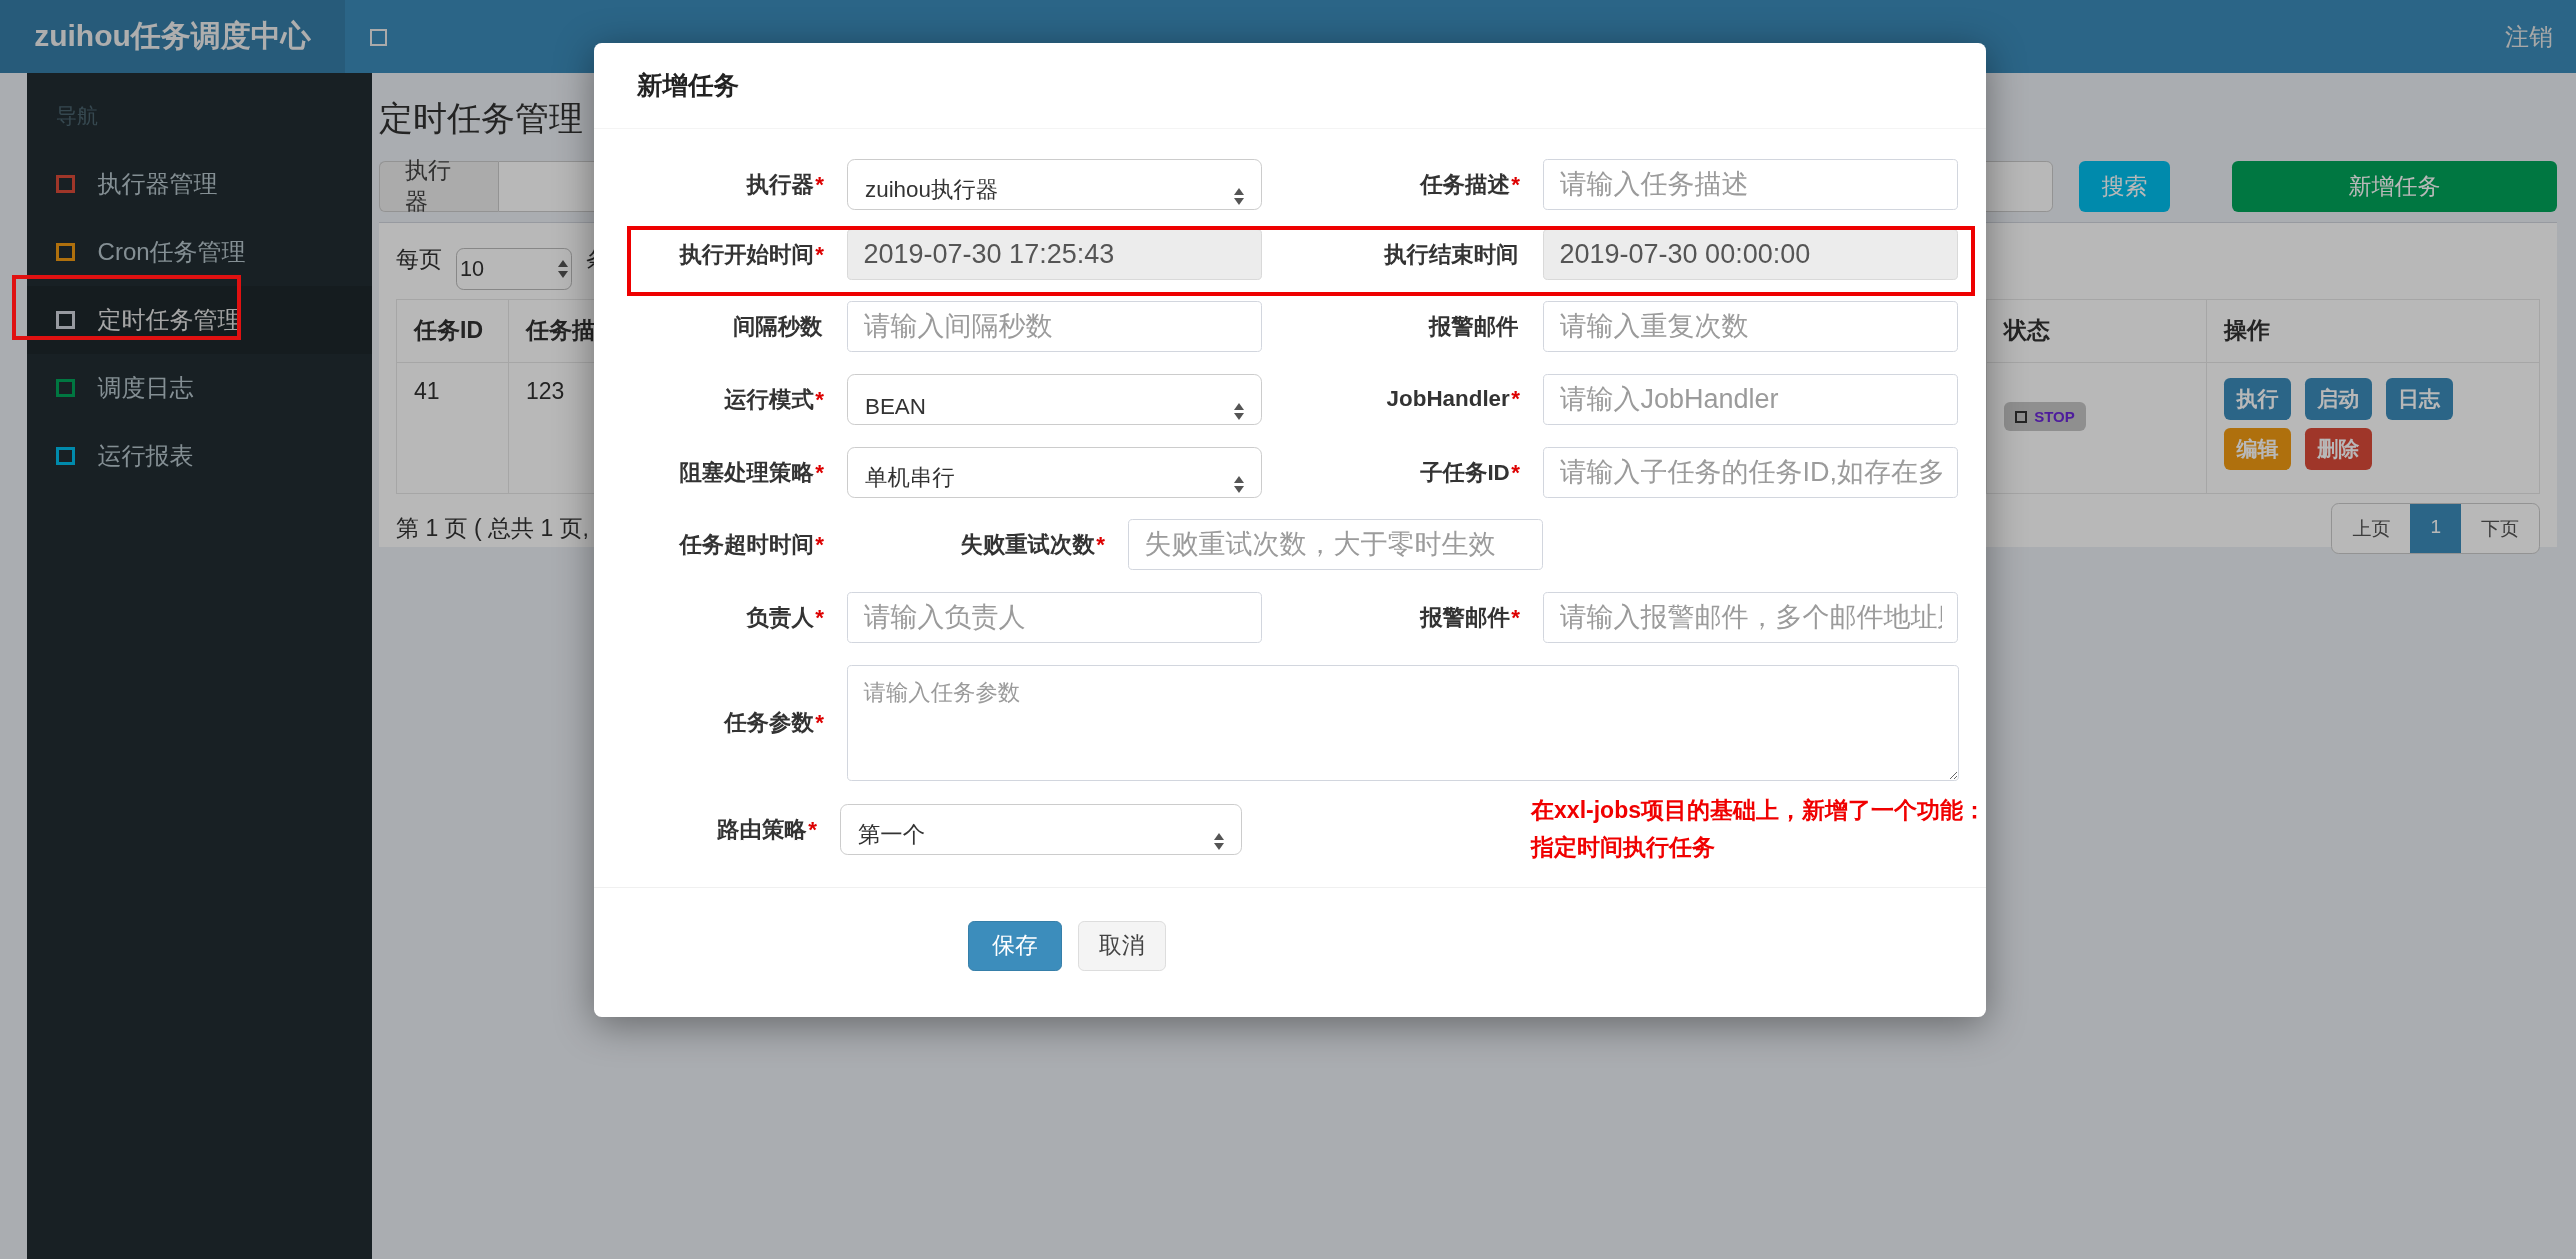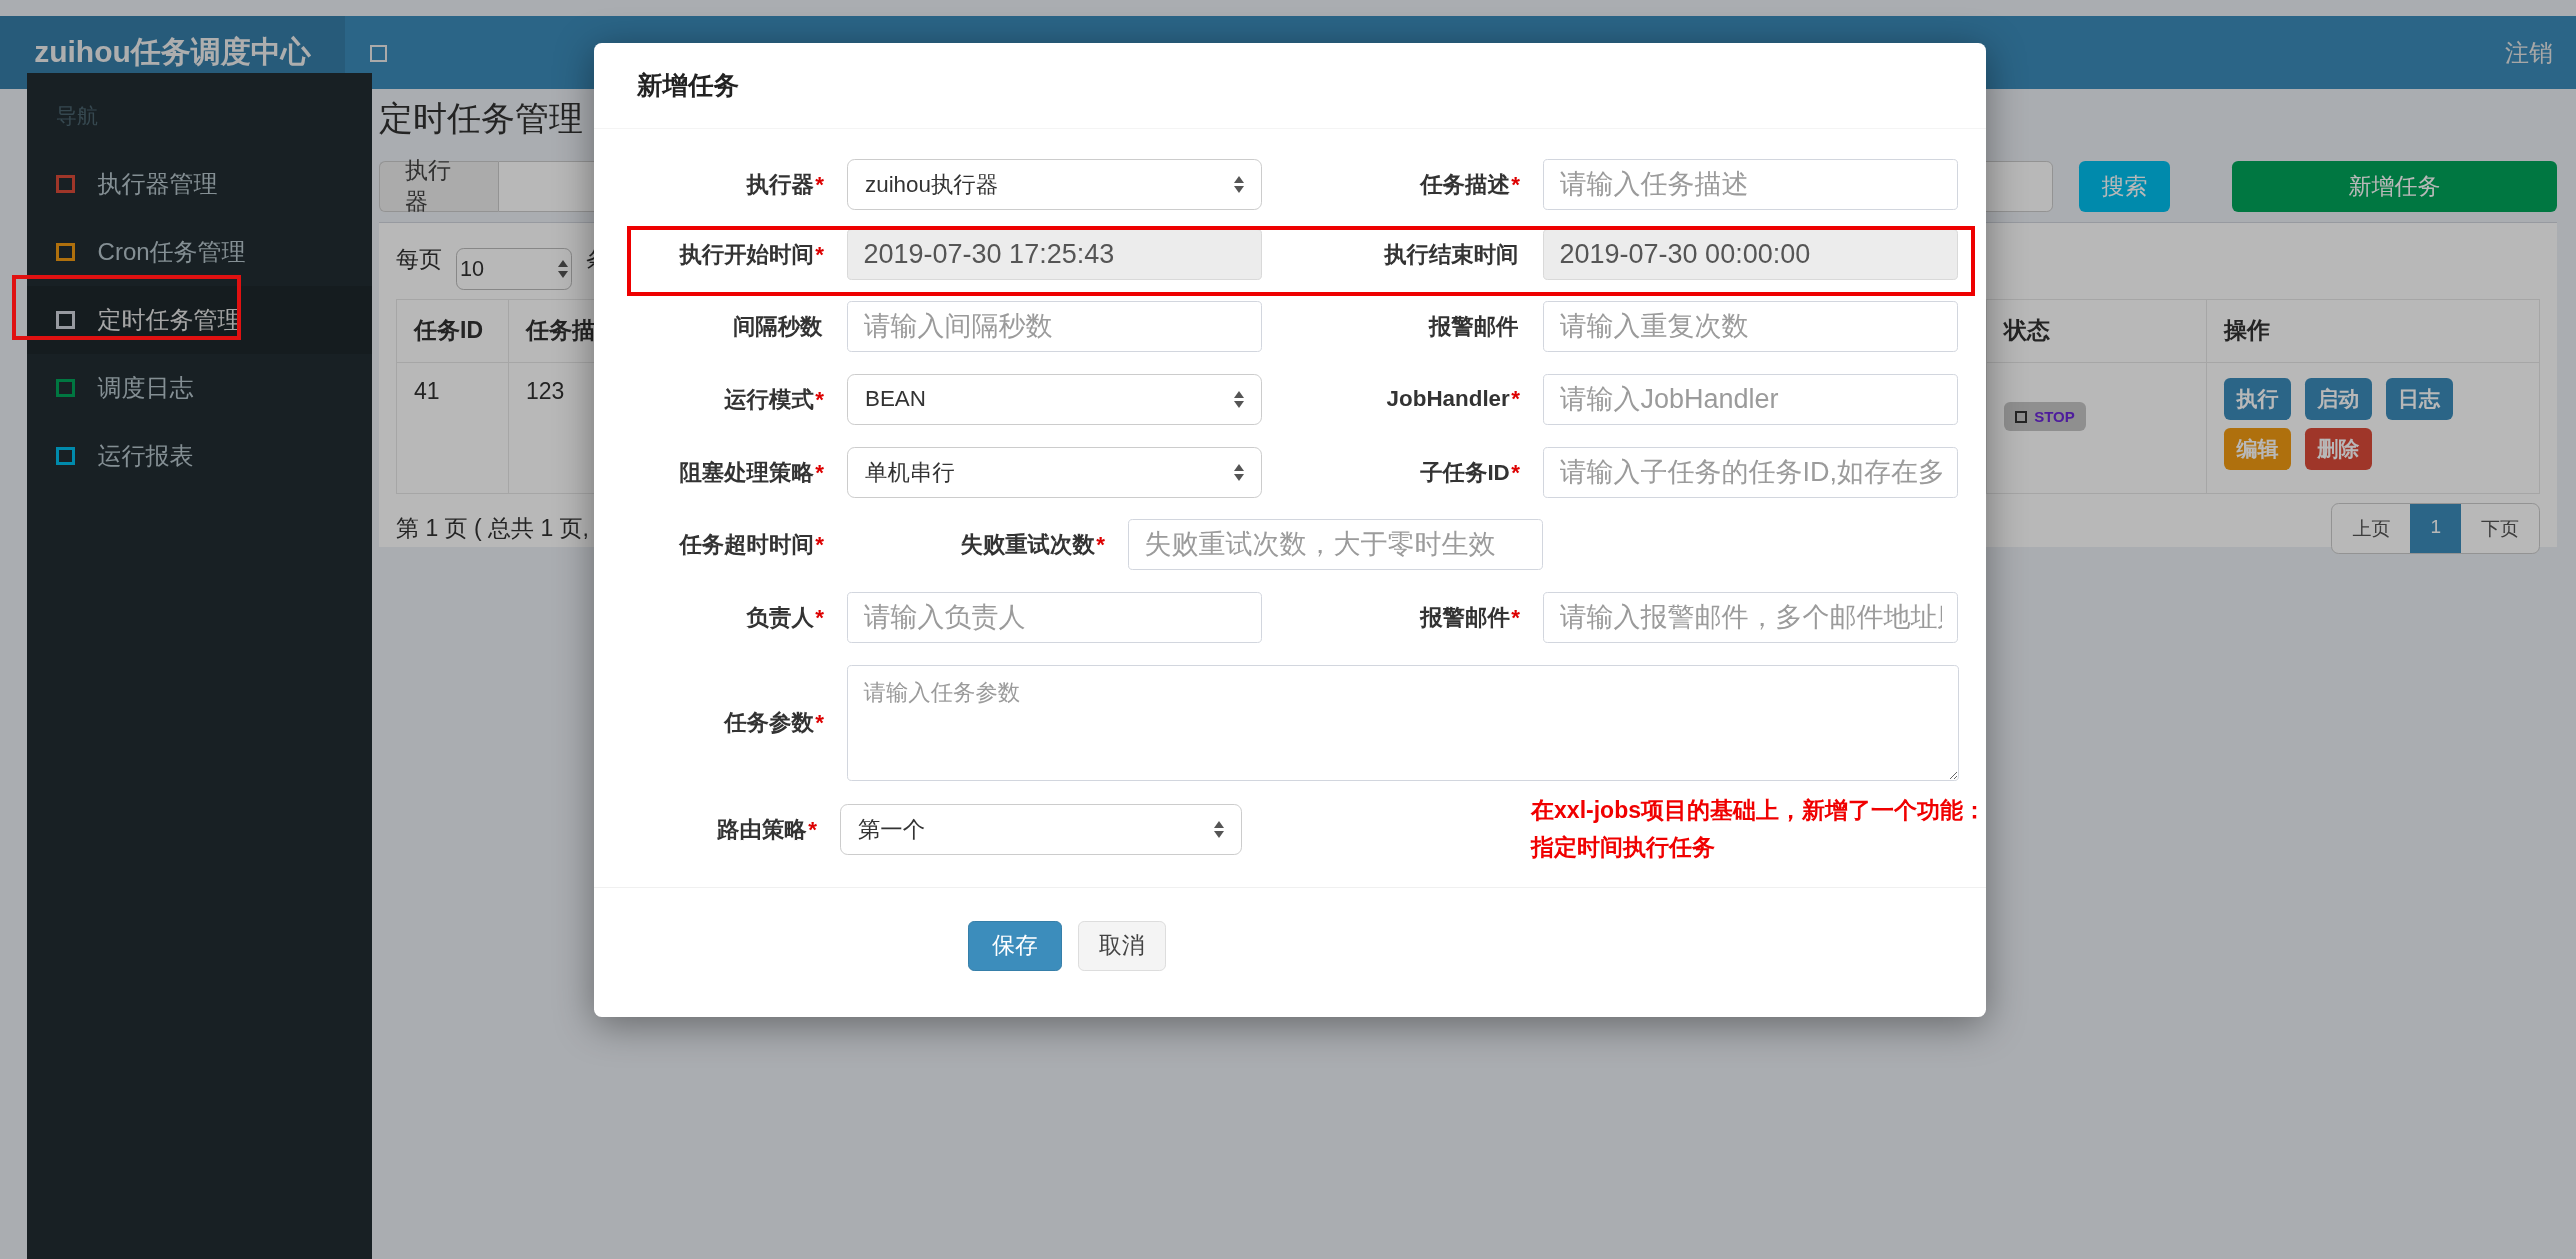--- a/index.html
+++ b/index.html
@@ -1,20 +1,20 @@
 <!DOCTYPE html>
 <html style="font-size:12.4px"><head>
 <meta charset="utf-8">
 <style>
   * { box-sizing: border-box; margin: 0; padding: 0; }
   body { font-family: "Liberation Sans", "DejaVu Sans", sans-serif; background:#888; }
   #screen { position:relative; width:2576px; height:1259px; overflow:hidden; background:#ecf0f5; }
 
   
-  .navbar { position:absolute; top:16px; left:0; right:0; height:73px; background:#3c8dbc; z-index:1; }
+  .navbar { position:absolute; top:0; left:0; right:0; height:73px; background:#3c8dbc; z-index:1; }
   .brand { position:absolute; left:0; top:0; width:345px; height:73px; background:#367fa9;
            color:#f2f2f2; font-size:30px; font-weight:bold; display:flex; align-items:center; justify-content:center; }
   .nav-toggle { position:absolute; left:370px; top:29px; width:17px; height:17px; border:2.3px solid #ececec; }
   .logout { position:absolute; right:23px; top:0; height:73px; display:flex; align-items:center;
             color:#e8e8e8; font-size:24px; cursor:pointer; }
 
   
   .sidebar { position:absolute; left:0; top:73px; width:345px; height:1186px; background:#222d32; z-index:1;margin-left:27px; }
   .nav-header { padding:29px 0 20px 29px; color:#4b646f; font-size:21px; }
   .nav-item { height:68px; display:flex; align-items:center; padding-left:29px; gap:23px;
@@ -81,21 +81,21 @@
   .frow.first { margin-top:30px; } .frow.boxed { margin-top:18.6px; } .frow.ta { height:116px; } .frow.last { margin-top:23px; }
   .flabel { width:253px; padding-right:23px; text-align:right; font-size:22.4px; font-weight:bold; color:#333; }
   .flabel.r2 { width:281px; }
   .req { color:#dd0000; margin-left:1.5px; }
   .fctrl { width:415px; height:51px; position:relative; }
   .inp { width:100%; height:100%; border:1.5px solid #d2d6de; border-radius:4.6px; padding:0 15.5px;
          font-size:27px; color:#555; font-family:inherit; background:#fff; }
   .inp::placeholder, .tarea::placeholder { color:#9b9b9b; }
   .inp.ro { background:#ececec; border-color:#d9d9d9; }
   .selbox { width:100%; height:100%; border:1.5px solid #ccc; border-radius:7.7px; background:#fff;
-            display:flex; align-items:center; justify-content:space-between; padding:4px 17px;
+            display:flex; align-items:flex-end; justify-content:space-between; padding:4px 17px;
             font-size:22.4px; color:#333; cursor:pointer; }
   .tarea { width:1112px; height:116px; border:1.5px solid #d2d6de; border-radius:4.6px; padding:10.8px 15.5px;
            font-size:22.4px; color:#555; font-family:inherit; resize:both; }
   .note { margin-left:289px; display:flex; flex-direction:column; justify-content:center;
           font-size:23px; line-height:37px; color:#f00000; font-weight:600; white-space:nowrap; }
   .modal-footer { margin-top:32.5px; border-top:1.5px solid #f0f0f0; padding:32.5px 0 0 374px; }
   .btn-save { height:50px; padding:0 23px; background:#3c8dbc; border:1.5px solid #367fa9; color:#fff;
               font-size:23px; border-radius:6.2px; cursor:pointer; font-family:inherit; }
   .btn-cancel { height:50px; padding:0 20px; background:#f4f4f4; border:1.5px solid #ddd; color:#444;
                 font-size:23px; border-radius:6.2px; margin-left:12.4px; cursor:pointer; font-family:inherit; }

